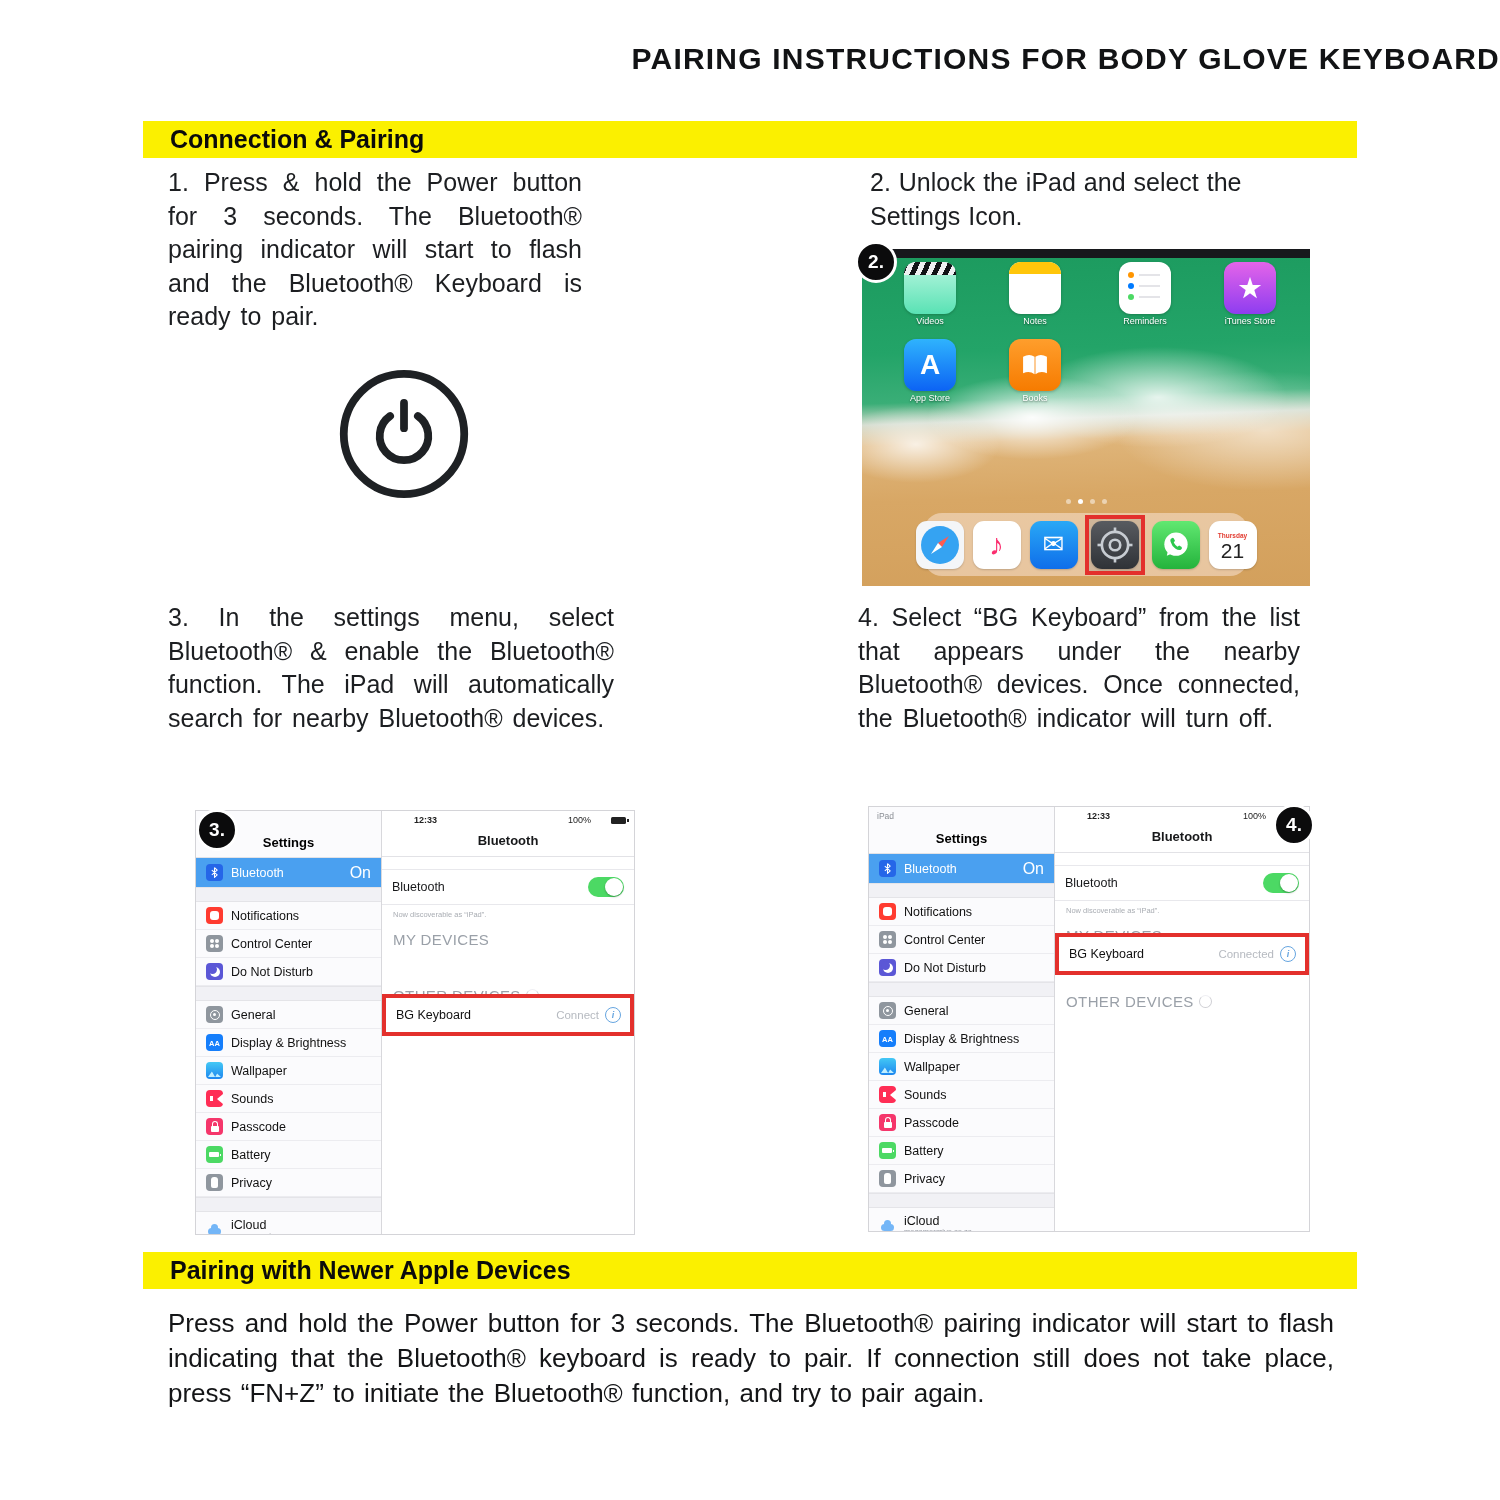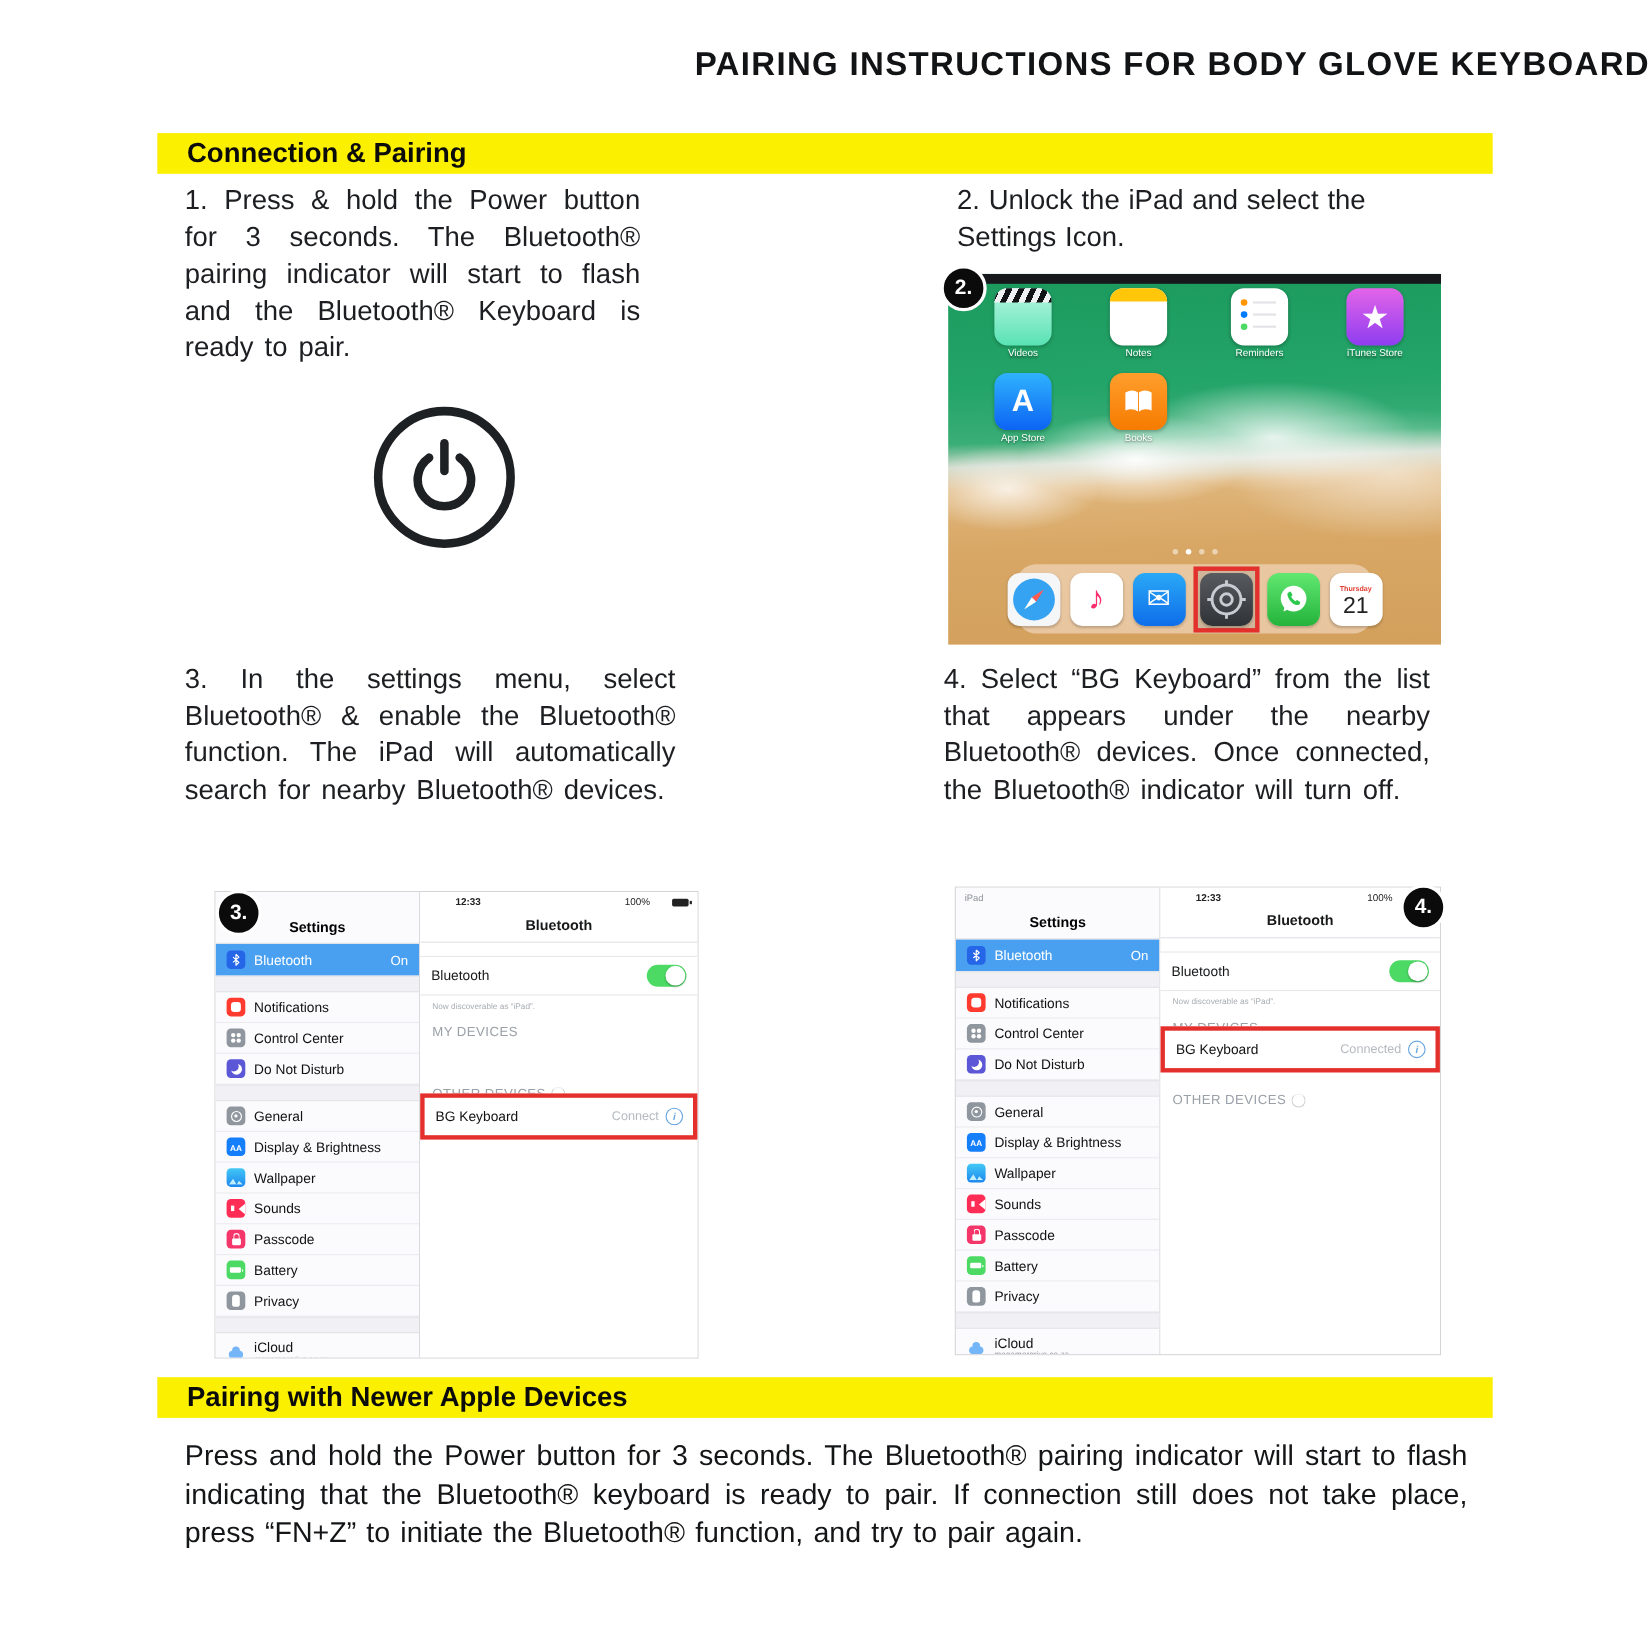--- a/index.html
+++ b/index.html
@@ -88,21 +88,21 @@
   .shot3{left:195px;top:810px;width:440px;height:425px;}
   .shot4{left:868px;top:806px;width:442px;height:426px;}
 
   .sb{width:186px;background:#fbfbfd;border-right:1px solid #d8d8dc;display:flex;flex-direction:column;
       box-sizing:border-box;overflow:hidden;flex:none;}
   .sb-head{height:46px;position:relative;border-bottom:1px solid #e2e2e6;flex:none;}
   .sb-title{position:absolute;left:0;right:0;bottom:7px;text-align:center;font-size:13px;font-weight:bold;color:#000;}
   .sb-status{position:absolute;left:8px;top:4px;font-size:8.5px;color:#8a8e94;}
   .sb-bt{height:29px;background:#4aa0f0;display:flex;align-items:center;flex:none;}
   .sb-bt-label{color:#fff;font-size:12.5px;flex:1;}
-  .sb-bt-val{color:#fff;font-size:12px;margin-right:10px;}
+  .sb-bt-val{color:#fff;font-size:16px;margin-right:10px;}
   .sgap{height:13px;background:#f1f1f5;border-top:1px solid #e4e4e8;border-bottom:1px solid #e4e4e8;flex:none;}
   .srow{height:27px;display:flex;align-items:center;border-bottom:1px solid #ececf0;flex:none;}
   .slab{font-size:12.5px;color:#111;}
   .icr{height:34px;border-bottom:none;}
   .icl{display:flex;flex-direction:column;line-height:1.15;}
   .isub{font-size:7.5px;color:#9a9ea5;}
 
   .si{width:17px;height:17px;border-radius:4px;margin:0 8px 0 10px;position:relative;flex:none;
       display:flex;align-items:center;justify-content:center;box-sizing:border-box;}
   .si::before,.si::after{content:"";position:absolute;box-sizing:border-box;}
@@ -149,21 +149,21 @@
   .rp-title{position:absolute;top:22px;left:0;width:100%;text-align:center;font-size:13px;font-weight:bold;}
   .rp-divider{position:absolute;top:45px;left:0;right:0;height:1px;background:#e2e2e6;}
   .rp-row{position:absolute;top:58px;left:0;right:0;height:34px;border-top:1px solid #e8e8ec;
       border-bottom:1px solid #e8e8ec;background:#fff;display:flex;align-items:center;
       justify-content:space-between;padding:0 10px;}
   .rp-lab{font-size:12.5px;}
   .tog{width:36px;height:20px;border-radius:11px;background:#4cd964;position:relative;flex:none;}
   .tog::after{content:"";position:absolute;right:1px;top:1px;width:18px;height:18px;border-radius:50%;
       background:#fff;box-shadow:0 1px 2px rgba(0,0,0,.3);}
   .rp-note{position:absolute;top:99px;left:11px;font-size:7.5px;color:#a9adb3;text-align:center;}
-  .rp-sec{position:absolute;left:11px;font-size:12px;color:#9aa0a8;letter-spacing:.4px;display:flex;
+  .rp-sec{position:absolute;left:11px;font-size:15px;color:#9aa0a8;letter-spacing:.4px;display:flex;
       align-items:center;gap:5px;}
   .my{top:120px;}
   .shot3 .od{top:176px;}
   .shot4 .od{top:186px;}
   .spin{width:11px;height:11px;border:1.5px solid #cfcfd4;border-top-color:#efeff3;border-radius:50%;}
   .dev-box{position:absolute;left:0;right:0;border:4px solid #e3302c;background:#fff;z-index:5;}
   .shot3 .dev-box{top:183px;}
   .shot4 .dev-box{top:126px;}
   .dev-row{height:34px;display:flex;align-items:center;justify-content:space-between;padding:0 9px 0 10px;}
   .dev-name{font-size:12.5px;color:#111;}

